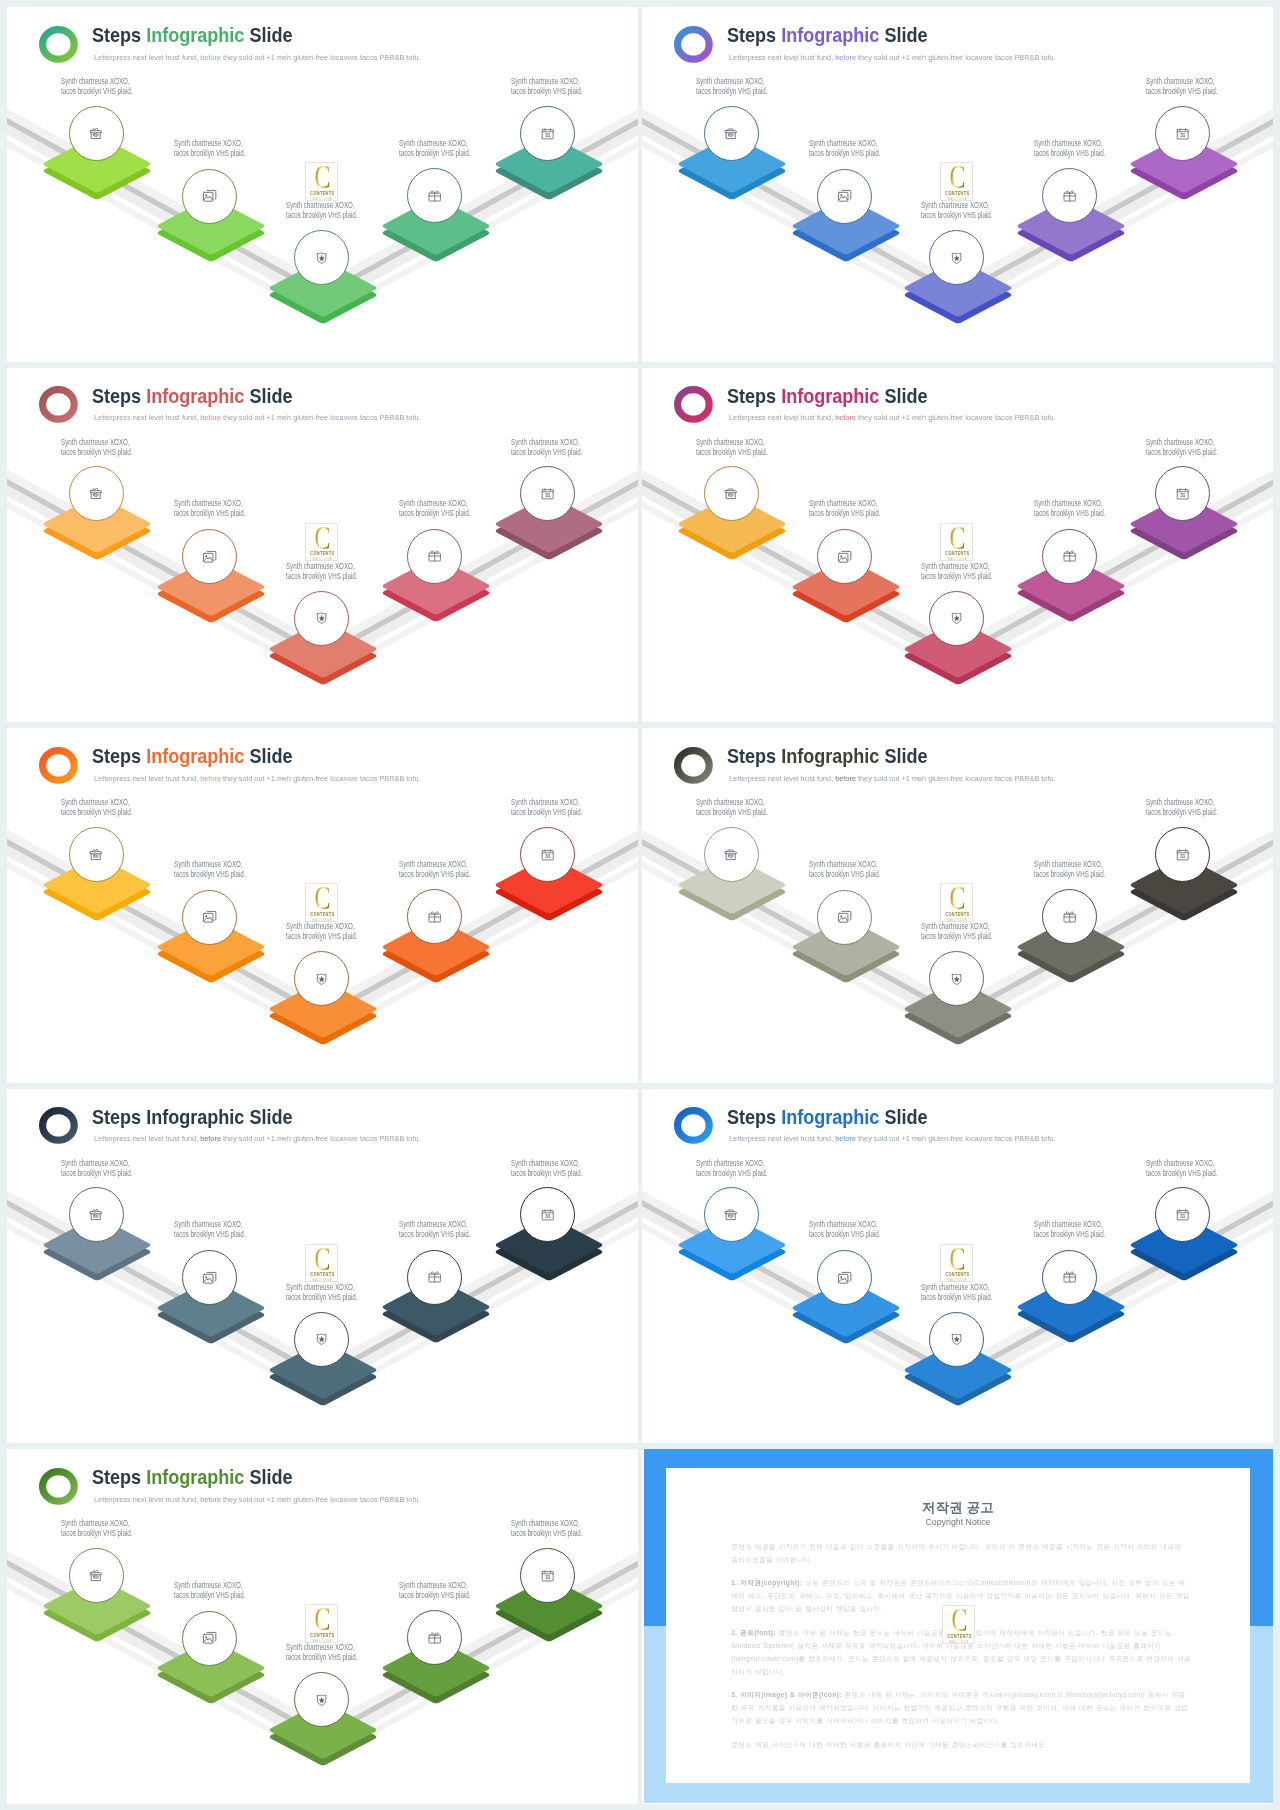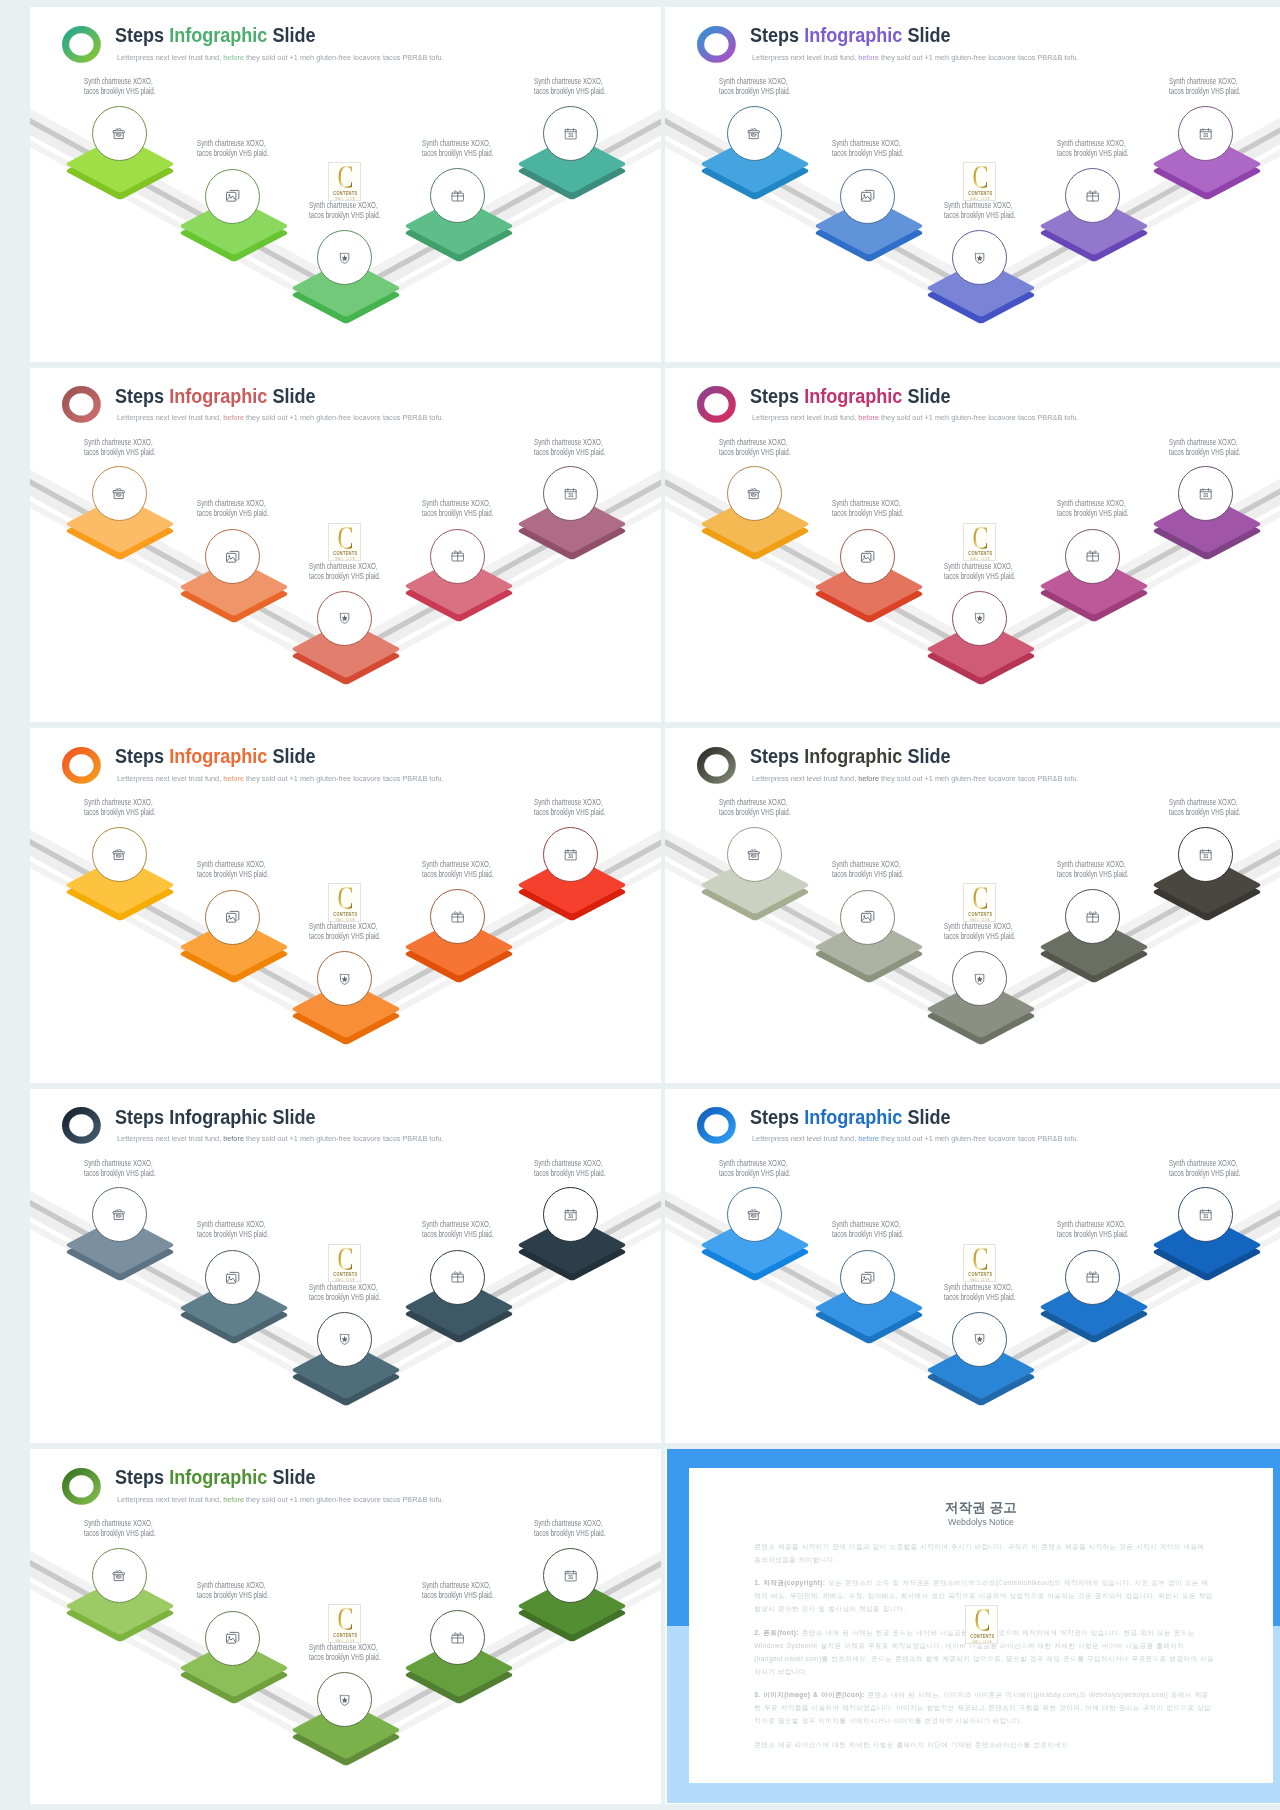--- a/index.html
+++ b/index.html
@@ -1,19 +1,19 @@
 <!DOCTYPE html>
 <html><head>
 <meta charset="utf-8">
 <title>Steps Infographic Slide</title>
 <style>
   html,body{margin:0;padding:0;}
   body{width:1280px;height:1810px;background:#e9f0f2;font-family:"Liberation Sans",sans-serif;overflow:hidden;}
   #grid{position:absolute;left:0;top:0;width:1280px;height:1810px;}
-  .slide{position:absolute;width:631px;height:354.5px;background:#ffffff;overflow:hidden;margin-left:23px;}
+  .slide{position:absolute;width:631px;height:354.5px;background:#ffffff;overflow:hidden;}
 
   
   .logo{position:absolute;left:32.4px;top:18.9px;width:38.8px;height:36.8px;}
   .title{position:absolute;left:85.4px;top:19.4px;font-size:19.8px;font-weight:bold;white-space:nowrap;line-height:1;
      transform:scaleX(0.912);transform-origin:0 0;}
   .title .t1{color:#2b3a4a;}
   .title .t2{}
   .title .t3{color:#2b3a4a;}
   .subtitle{position:absolute;left:86.5px;top:45.5px;font-size:8px;color:#9aa3ab;white-space:nowrap;
      transform:scaleX(0.915);transform-origin:0 0;}
@@ -1276,21 +1276,21 @@
             <text x="10" y="14.6" font-family="Liberation Sans, sans-serif" font-size="6.0" font-weight="bold" fill="#5b636d" stroke="none" text-anchor="middle" letter-spacing="-0.2">31</text>
           </svg>
         </span>
       </div>
     </div>
     <div class="slide cpanel" style="left:642px;top:1449px">
       <div class="cp-top"></div>
    <div class="cp-bot"></div>
    <div class="cp-card">
      <div class="cp-h1">저작권 공고</div>
-     <div class="cp-h2">Webdolys Notice</div>
+     <div class="cp-h2">Copyright Notice</div>
      <div class="cp-body">
           <p><span>콘텐츠 제공을 시작하기 전에 다음과 같이 소중함을 시작하여 주시기 바랍니다. 귀하가 이 콘텐츠 제공을 시작하는 것은 시작시 계약의 내용에 동의하셨음을 의미합니다.</span></p>
           <p><b>1. 저작권(copyright):</b><span> 모든 콘텐츠의 소유 및 저작권은 콘텐츠바이크그리오(Contentsbikeout)의 제작자에게 있습니다. 사진 송부 없이 모든 매체의 배포, 무단전재, 재배포, 수정, 임의배포, 회사에서 생산 목적으로 이용하여 상업적으로 이용하는 것은 금지되어 있습니다. 위반시 모든 책임 발생시 문의한 민사 및 형사상의 책임을 집니다.</span></p>
           <p><b>2. 폰트(font):</b><span> 콘텐츠 내에 된 서체는 한글 폰트는 네이버 나눔글꼴로 제작되었으며 제작자에게 저작권이 있습니다. 한글 외의 모든 폰트는 Windows System에 설치된 서체로 무료로 제작되었습니다. 네이버 나눔글꼴 라이선스에 대한 자세한 사항은 네이버 나눔글꼴 홈페이지(hangeul.naver.com)를 참조하세요. 폰트는 콘텐츠와 함께 제공되지 않으므로, 필요할 경우 해당 폰트를 구입하시거나 무료폰트로 변경하여 사용하시기 바랍니다.</span></p>
           <p><b>3. 이미지(image) &amp; 아이콘(icon):</b><span> 콘텐츠 내에 된 서체는, 이미지와 아이콘은 픽사베이(pixabay.com)와 Webdolys(webolys.com) 등에서 제공한 무료 저작물을 이용하여 제작되었습니다. 이미지는 합법적인 제공되고 콘텐츠의 구현을 위한 것이며, 이에 대한 권리는 귀하가 받으므로 상업적으로 필요할 경우 이미지를 삭제하시거나 이미지를 변경하여 사용하시기 바랍니다.</span></p>
           <p><span>콘텐츠 제공 라이선스에 대한 자세한 사항은 홈페이지 하단에 기재된 콘텐츠라이선스를 참조하세요.</span></p>
         </div>
      <div class="wm cp-wm">
         <div class="c">C</div>
         <div class="n1">CONTENTS</div>

